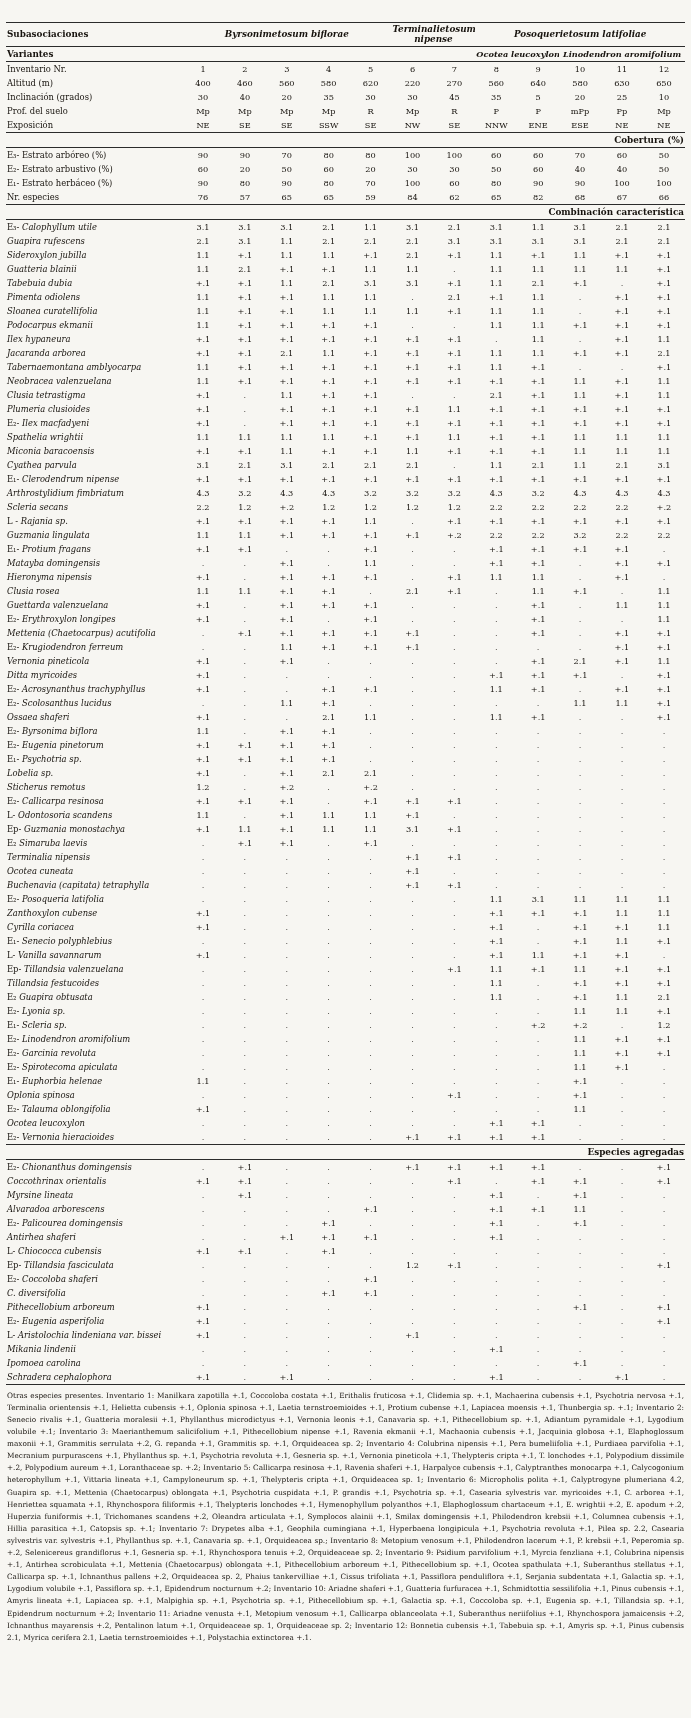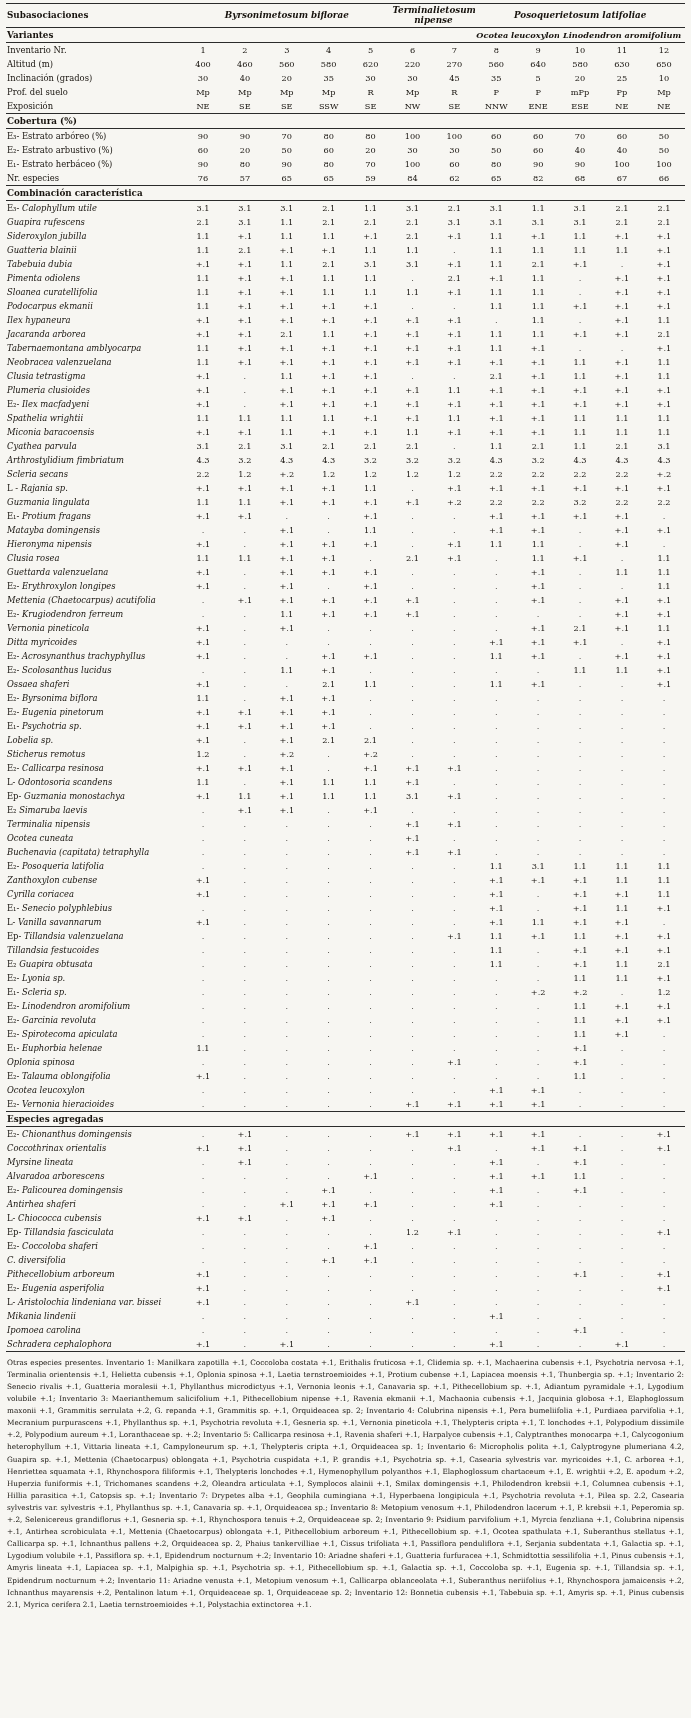--- a/index.html
+++ b/index.html
@@ -3,21 +3,21 @@
 <meta charset="utf-8">
 <style>
   * { box-sizing: border-box; }
   html, body { margin: 0; padding: 0; }
   body {
     width: 691px; height: 1718px; overflow: hidden;
     background: #f7f6f2;
     color: #17130e;
     font-family: "DejaVu Serif", "Liberation Serif", serif;
   }
-  .page { padding: 3px 6px 6px 6px; }
+  .page { padding: 3px 6px 6px 6px; margin-top: 19px; }
   table {
     width: 679px;
     border-collapse: collapse;
     table-layout: fixed;
     border-top: 1px solid #2b2b2b;
     border-bottom: 1px solid #2b2b2b;
   }
   col.c-name { width: 176px; }
   col.c-val  { width: 41.9px; }
   th, td {
@@ -32,21 +32,21 @@
   thead th { border-bottom: 1px solid #2b2b2b; }
   .head-lbl { text-align: left; font-weight: bold; font-size: 8.8px; }
   .grp {
     font-weight: bold; font-style: italic; text-align: center;
     font-size: 8.8px; line-height: 10.4px; white-space: normal;
   }
   .variant { font-weight: bold; font-style: italic; text-align: center; font-size: 8.2px; }
   td.site-lbl { text-align: left; }
   td.val { text-align: center; font-size: 8.2px; }
   tr.sec td {
-    text-align: left; font-weight: bold; font-size: 8.8px;
+    text-align: right; font-weight: bold; font-size: 8.8px;
     border-top: 1px solid #2b2b2b; border-bottom: 1px solid #2b2b2b;
   }
   td.nm { text-align: left; font-style: italic; }
   td.nm .pre { font-style: normal; }
   .footnote {
     margin: 5px 1px 0 1px;
     font-size: 7.3px;
     line-height: 12.1px;
     text-align: justify;
   }
@@ -480,20 +480,35 @@
           <td class="val">2.1</td>
           <td class="val">2.1</td>
           <td class="val">.</td>
           <td class="val">1.1</td>
           <td class="val">2.1</td>
           <td class="val">1.1</td>
           <td class="val">2.1</td>
           <td class="val">3.1</td>
         </tr>
         <tr class="sp">
+          <td class="nm"><span class="pre">E₁- </span>Clerodendrum nipense</td>
+          <td class="val">+.1</td>
+          <td class="val">+.1</td>
+          <td class="val">+.1</td>
+          <td class="val">+.1</td>
+          <td class="val">+.1</td>
+          <td class="val">+.1</td>
+          <td class="val">+.1</td>
+          <td class="val">+.1</td>
+          <td class="val">+.1</td>
+          <td class="val">+.1</td>
+          <td class="val">+.1</td>
+          <td class="val">+.1</td>
+        </tr>
+        <tr class="sp">
           <td class="nm">Arthrostylidium fimbriatum</td>
           <td class="val">4.3</td>
           <td class="val">3.2</td>
           <td class="val">4.3</td>
           <td class="val">4.3</td>
           <td class="val">3.2</td>
           <td class="val">3.2</td>
           <td class="val">3.2</td>
           <td class="val">4.3</td>
           <td class="val">3.2</td>

